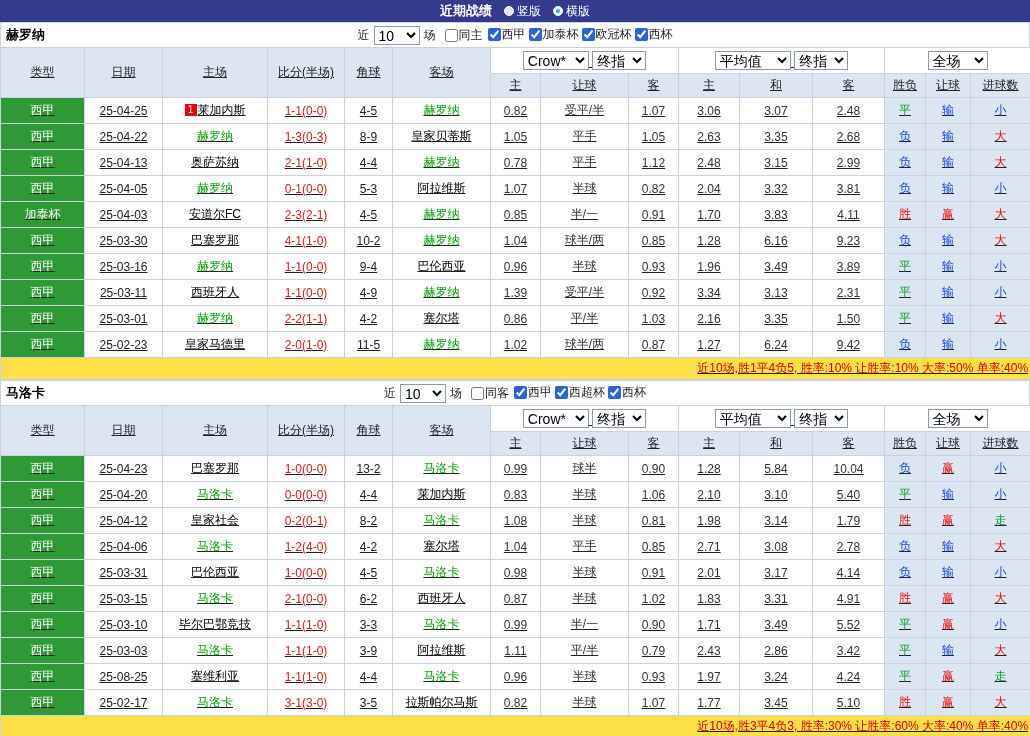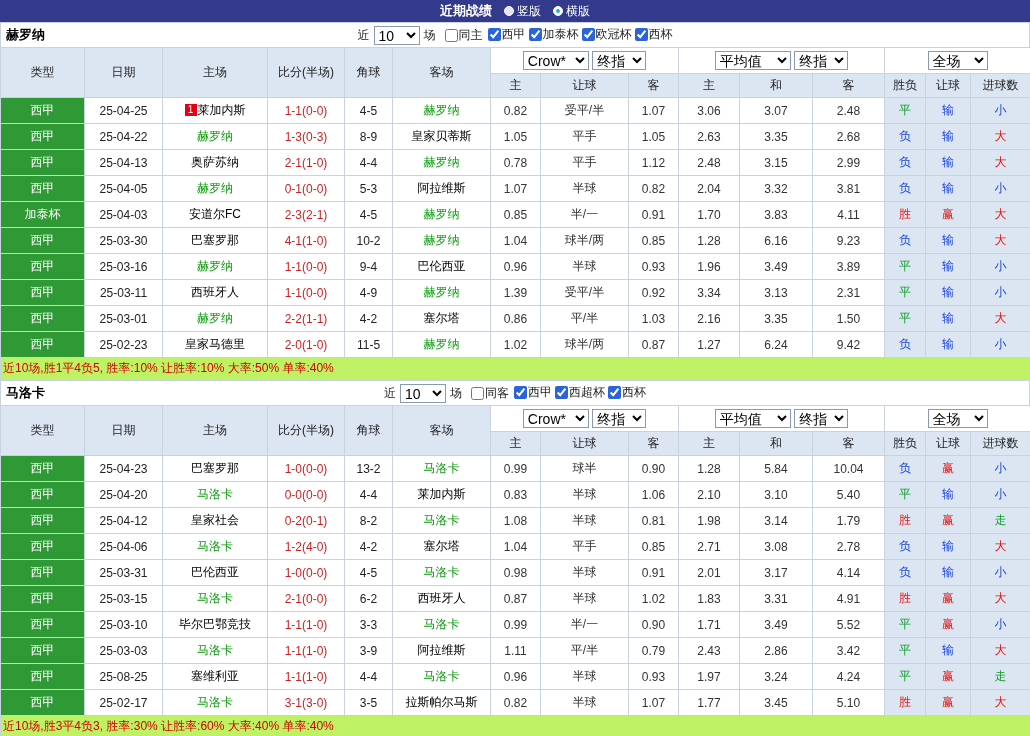--- a/index.html
+++ b/index.html
@@ -52,21 +52,21 @@
   input[type="checkbox"] {
     width: 13px; height: 13px; margin: 0 1px 0 3px;
     accent-color: #2b63d9; vertical-align: middle;
   }
   select {
     font-family: inherit; font-size: 14px; height: 19px;
     border: 1px solid #8a9ab0; background: #fff; color: #000;
   }
 
   
-  table.grid { width: 1030px; border-collapse: collapse; table-layout: fixed; }
+  table.grid { width: 1030px; border-collapse: collapse; table-layout: fixed; text-decoration: underline; }
   .grid th, .grid td {
     border: 1px solid #c9d3e0;
     text-align: center;
     padding: 0 2px;
     white-space: nowrap;
     overflow: hidden;
     height: 26px;
   }
   .grid thead th { background: #dce6f3; font-weight: normal; color: #222; }
   .grid thead tr.selrow th.selcell { background: #fff; }
@@ -76,21 +76,21 @@
   td.team-cell.self { color: #0a9a0a; }
   td.score { color: #cc2222; cursor: pointer; }
   td.blue-bg { background: #dce6f3; }
   td.odds { color: #333; }
   .badge {
     display: inline-block; width: 12px; height: 12px; line-height: 12px;
     background: #e60012; color: #fff; font-size: 10px; text-align: center;
     margin-right: 1px; vertical-align: 1px;
   }
   td.summary {
-    height: 22px; color: #d40000; background: #bef264; text-align: left;
+    height: 22px; color: #d40000; background: #fde047; text-align: right;
   }
 </style>
 </head>
 <body>
 
 <div class="page">
 
   <div class="topbar">
     <span class="topbar-title">近期战绩</span>
     <span class="radio">

